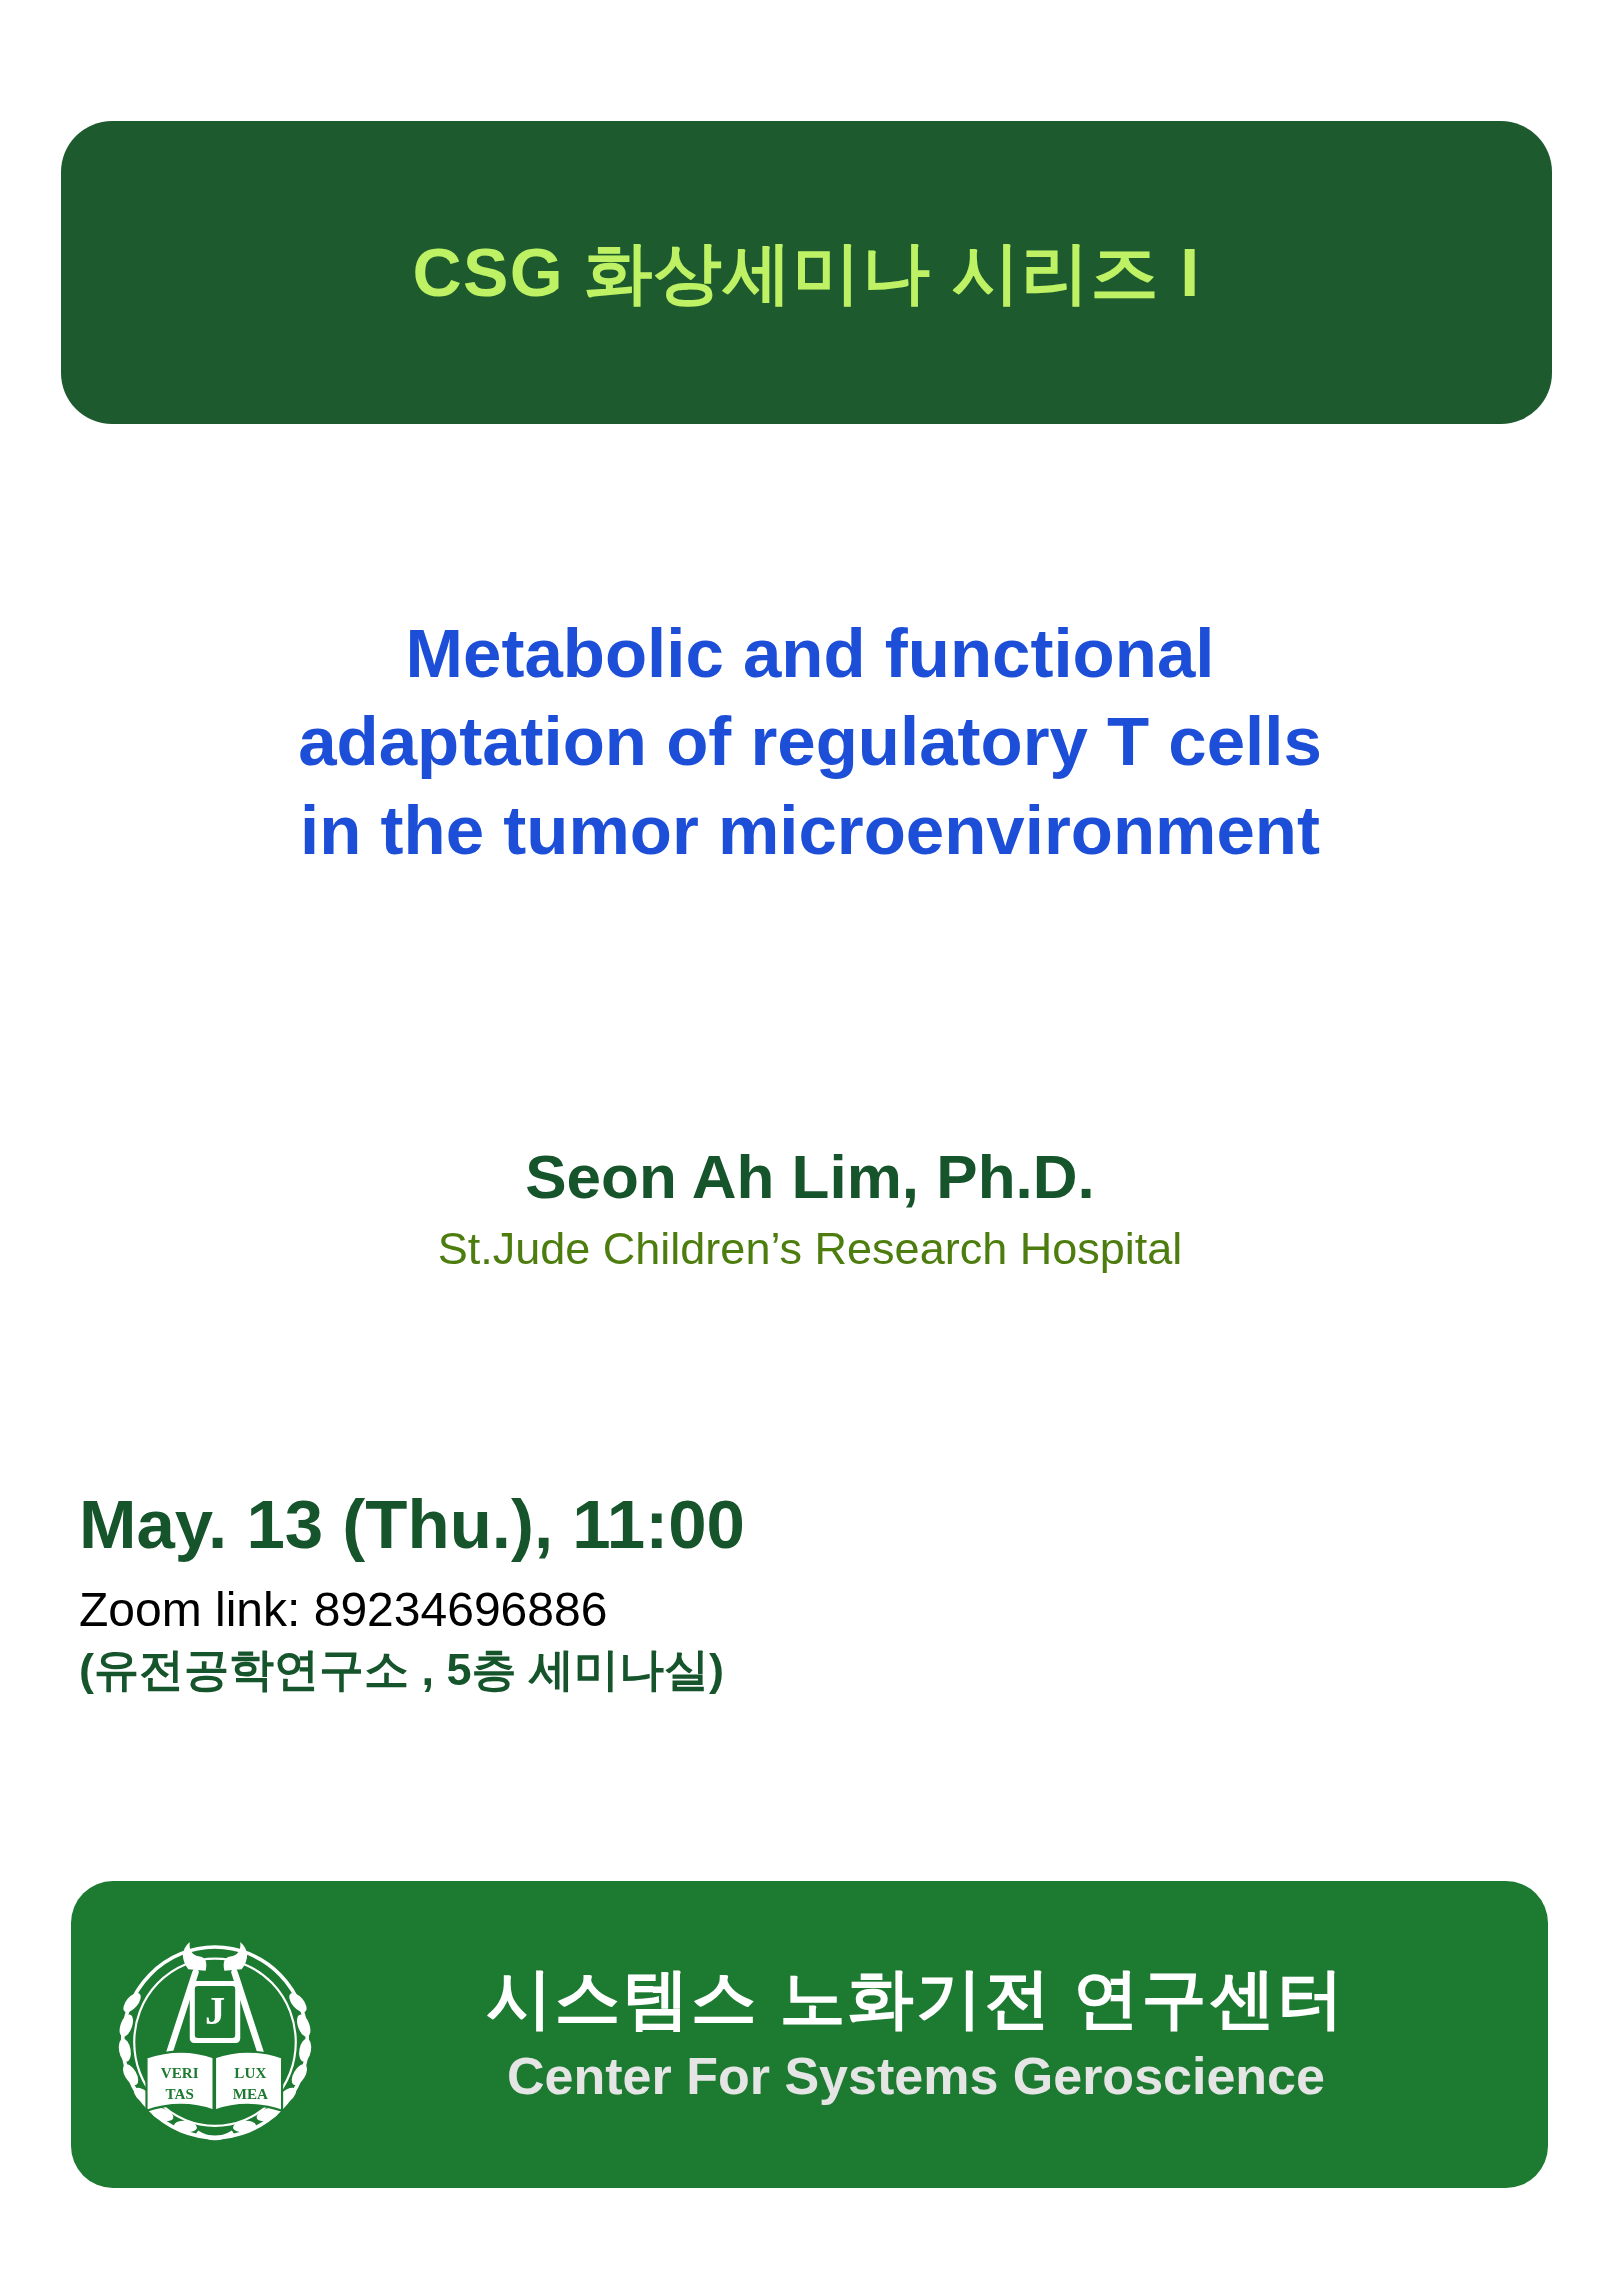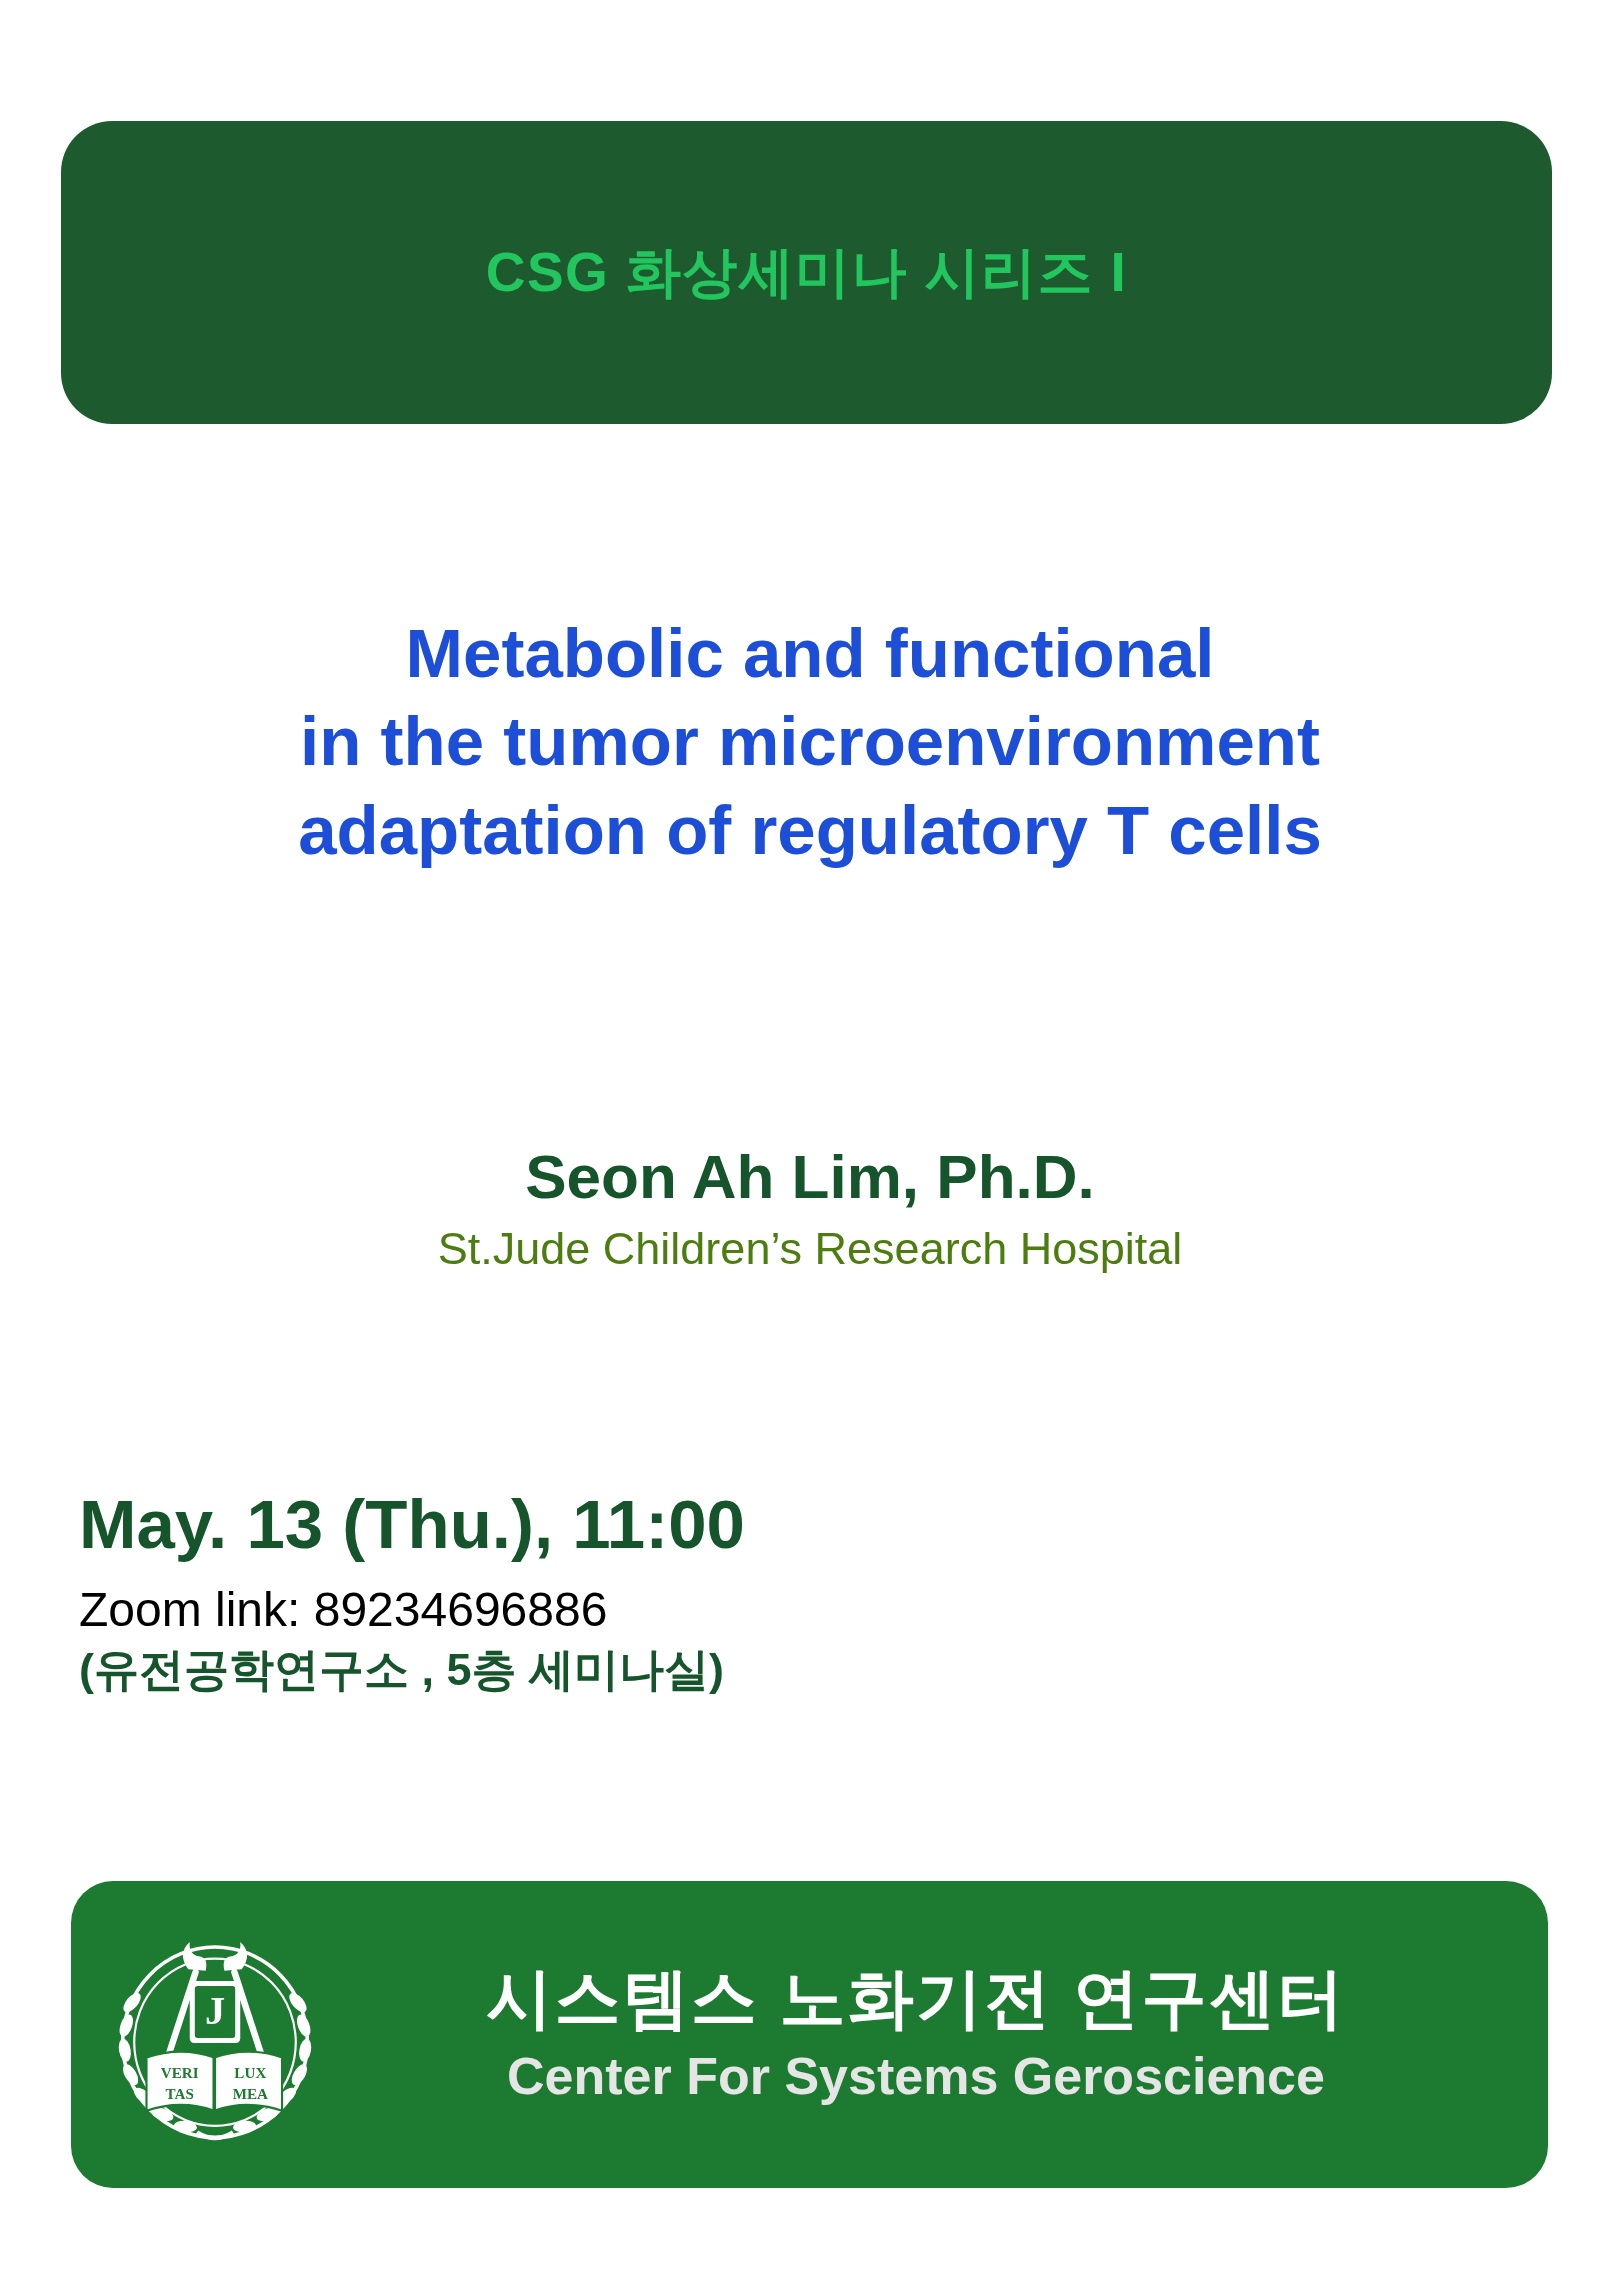--- a/index.html
+++ b/index.html
@@ -32,22 +32,22 @@
     width: 1491px;
     height: 303px;
     background: #1d5b2f;
     border-radius: 51px;
     display: flex;
     align-items: center;
     justify-content: center;
     box-sizing: border-box;
   }
   .header-title {
-    color: #22c55e;
-    font-size: 55px;
+    color: #bef264;
+    font-size: 68px;
     font-weight: bold;
     letter-spacing: 1.4px;
     text-align: right;
     line-height: 1.1;
     white-space: nowrap;
   }
 
   
   .talk-title {
     position: absolute;
@@ -156,22 +156,22 @@
 <body>
 
 <div class="poster">
 
   <div class="header-banner">
     <div class="header-title">CSG 화상세미나 시리즈 I</div>
   </div>
 
   <div class="talk-title">
     <div>Metabolic and functional</div>
+    <div>adaptation of regulatory T cells</div>
     <div>in the tumor microenvironment</div>
-    <div>adaptation of regulatory T cells</div>
   </div>
 
   <div class="speaker-block">
     <div class="speaker-name">Seon Ah Lim, Ph.D.</div>
     <div class="speaker-affil">St.Jude Children’s Research Hospital</div>
   </div>
 
   <div class="date-block">
     <div class="date-line">May. 13 (Thu.), 11:00</div>
     <div class="zoom-line">Zoom link: 89234696886</div>

